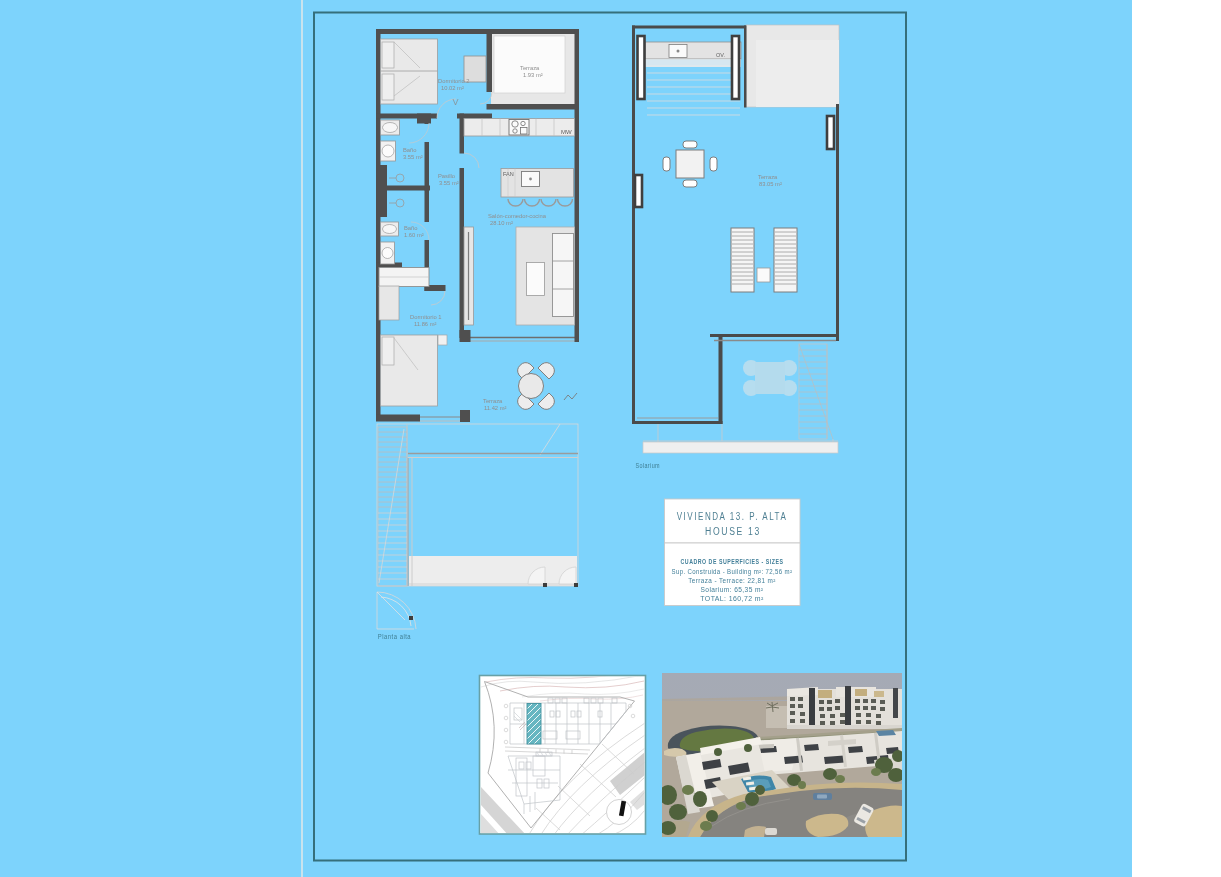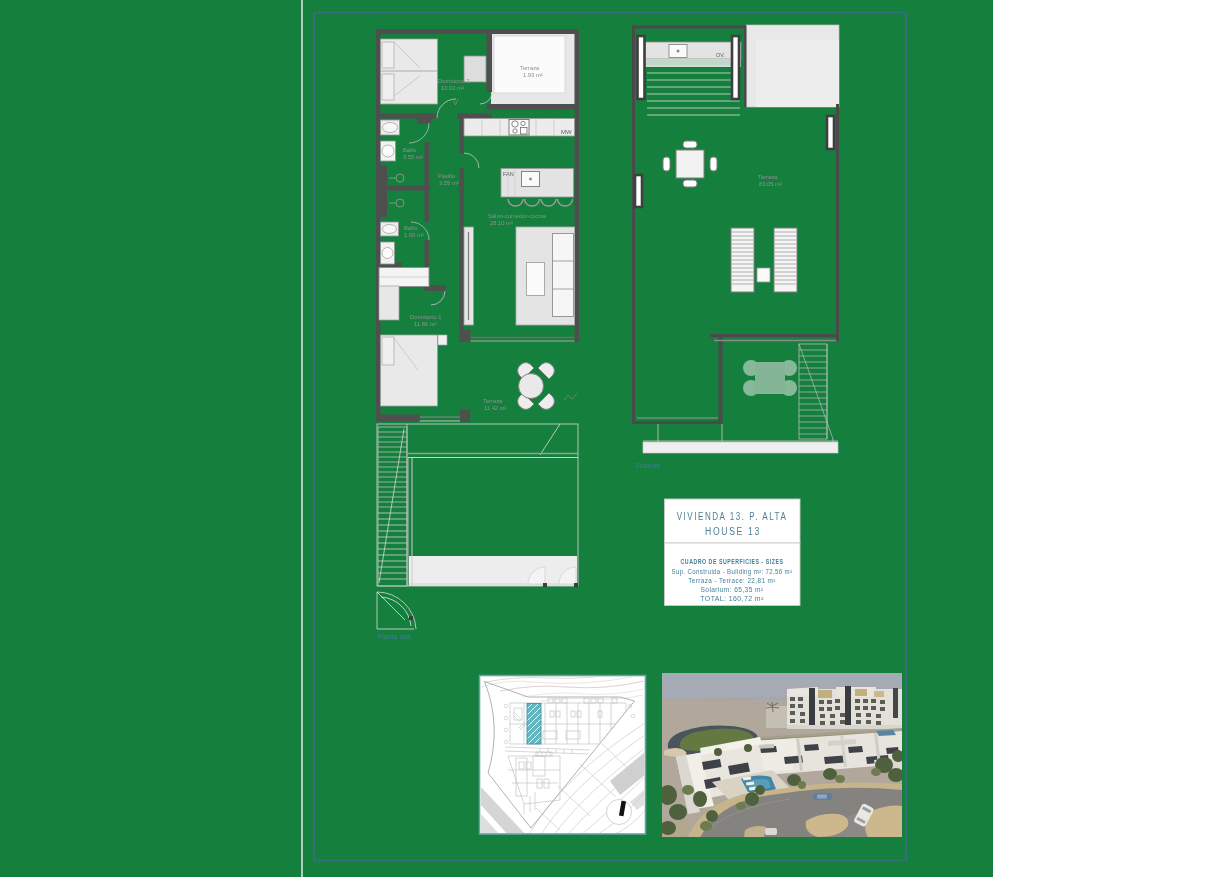--- a/index.html
+++ b/index.html
@@ -1,16 +1,16 @@
 <!DOCTYPE html>
 <html><head>
 <meta charset="utf-8">
 <style>
   html,body{margin:0;padding:0;background:#ffffff;}
-  #page{position:relative;width:993px;height:877px;background:#15803d;overflow:hidden;
+  #page{position:relative;width:1132px;height:877px;background:#7dd3fc;overflow:hidden;
         font-family:"Liberation Sans", sans-serif;}
   svg{position:absolute;left:0;top:0;}
 </style>
 </head>
 <body>
 <div id="page">
 <svg width="1221" height="877" viewBox="0 0 1221 877">
 
   <line x1="302" y1="0" x2="302" y2="877" stroke="#e3e8e8" stroke-width="1.5"></line>
 

